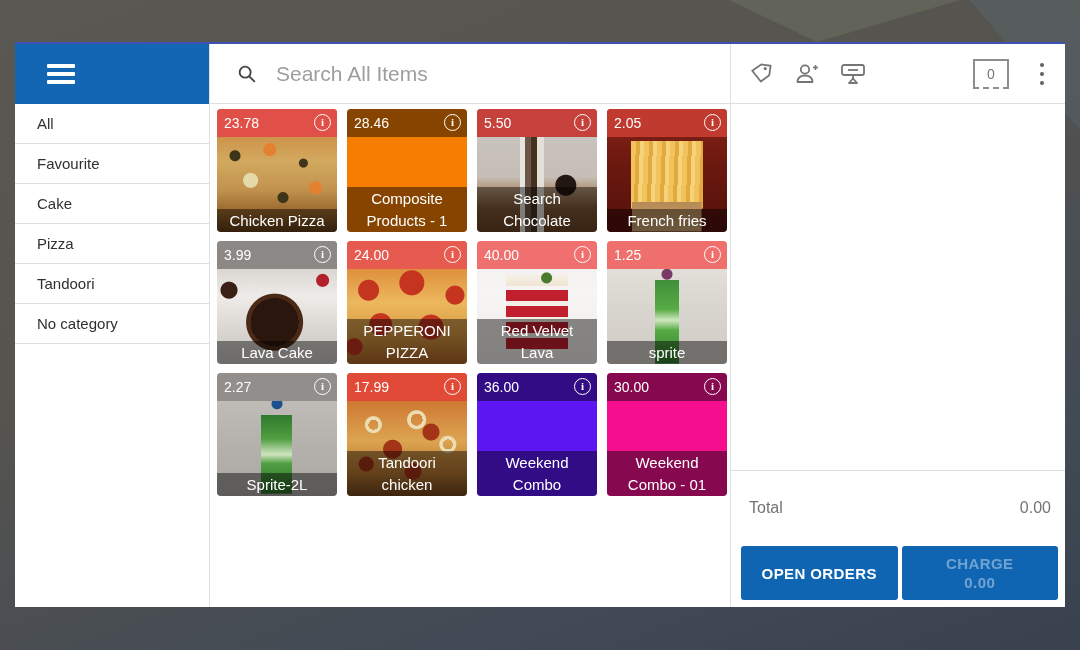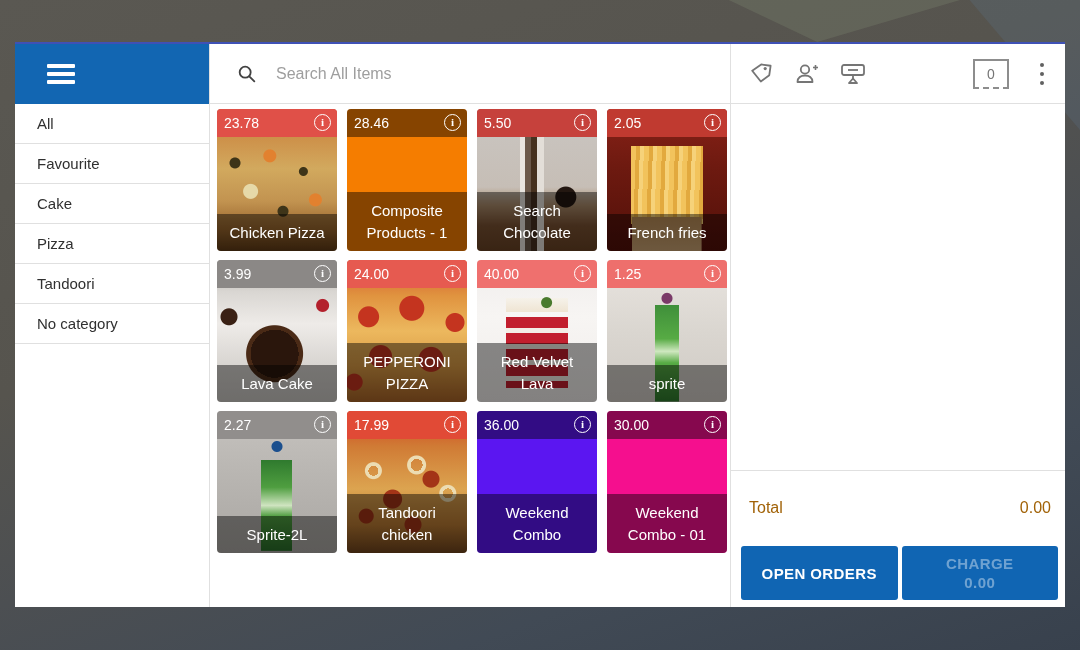--- a/index.html
+++ b/index.html
@@ -22,33 +22,33 @@
   .sidebar { position:absolute; left:0; top:0; bottom:0; width:195px; border-right:1px solid #e0e0e0; background:#fff; }
   .sidebar-header { height:60px; background:#1266b2; display:flex; align-items:center; padding-left:32px; }
   .hamburger { width:28px; cursor:pointer; }
   .hamburger span { display:block; height:4px; background:#fff; border-radius:1px; margin:4px 0; }
   .cat-item { height:40px; display:flex; align-items:center; padding-left:22px;
     border-bottom:1px solid #e0e0e0; font-size:15px; color:#303030; cursor:pointer; background:#fff; }
 
   
   .main { position:absolute; left:195px; top:0; bottom:0; width:520px; background:#fff; }
   .search-row { height:60px; border-bottom:1px solid #e0e0e0; display:flex; align-items:center; padding:0 14px 0 26px; }
-  .search-input { border:none; outline:none; flex:1; margin-left:18px; font-size:16px; color:#424242;
+  .search-input { border:none; outline:none; flex:1; margin-left:18px; font-size:21px; color:#424242;
     font-family:"Liberation Sans", sans-serif; }
   .search-input::placeholder { color:#9e9e9e; }
 
   .grid { padding:5px 3px 0 7px; display:grid; grid-template-columns:repeat(4,120px); gap:9px 10px; align-content:start; }
-  .tile { position:relative; width:120px; height:142px; border-radius:4px; overflow:hidden; cursor:pointer; }
+  .tile { position:relative; width:120px; height:123px; border-radius:4px; overflow:hidden; cursor:pointer; }
   .price-band { position:absolute; top:0; left:0; right:0; height:28px; display:flex; align-items:center;
     padding:0 7px; color:#fff; font-size:14px; background:rgba(0,0,0,0.45); }
   .info-icon { position:absolute; top:5px; right:6px; width:17px; height:17px; border:1.5px solid #fff;
     border-radius:50%; color:#fff; font-size:11px; font-weight:bold; line-height:14px; text-align:center;
     font-family:"Liberation Serif", serif; }
   .name-band { position:absolute; bottom:0; left:0; right:0; background:rgba(0,0,0,0.45); color:#fff;
-    font-size:15px; line-height:21.5px; text-align:center; padding:8px 10px; }
+    font-size:15px; line-height:21.5px; text-align:center; padding:1px 10px; }
 
   
   .bg-chicken-pizza { background:
     radial-gradient(circle at 15% 38%, #3e3418 0 5px, transparent 6px),
     radial-gradient(circle at 44% 33%, #e2812f 0 6px, transparent 7px),
     radial-gradient(circle at 72% 44%, #3e3418 0 4px, transparent 5px),
     radial-gradient(circle at 28% 58%, #e6d9a8 0 7px, transparent 8px),
     radial-gradient(circle at 82% 64%, #e2812f 0 6px, transparent 7px),
     radial-gradient(circle at 55% 72%, #3e3418 0 5px, transparent 6px),
     linear-gradient(180deg,#cf5a3a 0%,#cd9049 20%,#d2a95e 42%,#c29350 65%,#96642c 85%,#5e3a16 100%); }
@@ -105,21 +105,21 @@
   .hicon { width:30px; height:30px; display:flex; align-items:center; justify-content:center; cursor:pointer; }
   .hicon + .hicon { margin-left:16px; }
   .receipt-counter { margin-left:auto; width:36px; height:30px; border:2px solid #8d8d8d; border-bottom-style:dashed;
     display:flex; align-items:center; justify-content:center; font-size:14px; color:#757575; cursor:pointer; }
   .kebab { margin-left:24px; width:18px; height:30px; display:flex; flex-direction:column; align-items:center;
     justify-content:center; cursor:pointer; }
   .kebab i { width:4px; height:4px; border-radius:50%; background:#616161; margin:2.5px 0; }
 
   .right-footer { position:absolute; top:426px; left:0; right:0; bottom:0; border-top:1px solid #e0e0e0; }
   .total-row { display:flex; justify-content:space-between; align-items:center; padding:28px 14px 0 18px;
-    font-size:16px; color:#a16207; font-weight:500; }
+    font-size:16px; color:#737373; font-weight:500; }
   .btn-row { position:absolute; left:10px; right:7px; bottom:7px; height:54px; display:flex; gap:4px; }
   .btn { flex:1; background:#1065b3; border:none; border-radius:3px; color:#fff; cursor:pointer;
     font-family:"Liberation Sans", sans-serif; font-size:15px; font-weight:bold; letter-spacing:0.4px;
     display:flex; flex-direction:column; align-items:center; justify-content:center; line-height:19px; }
   .btn.disabled { color:rgba(255,255,255,0.40); cursor:default; }
 </style>
 </head>
 <body>
 
 <div class="desktop">

